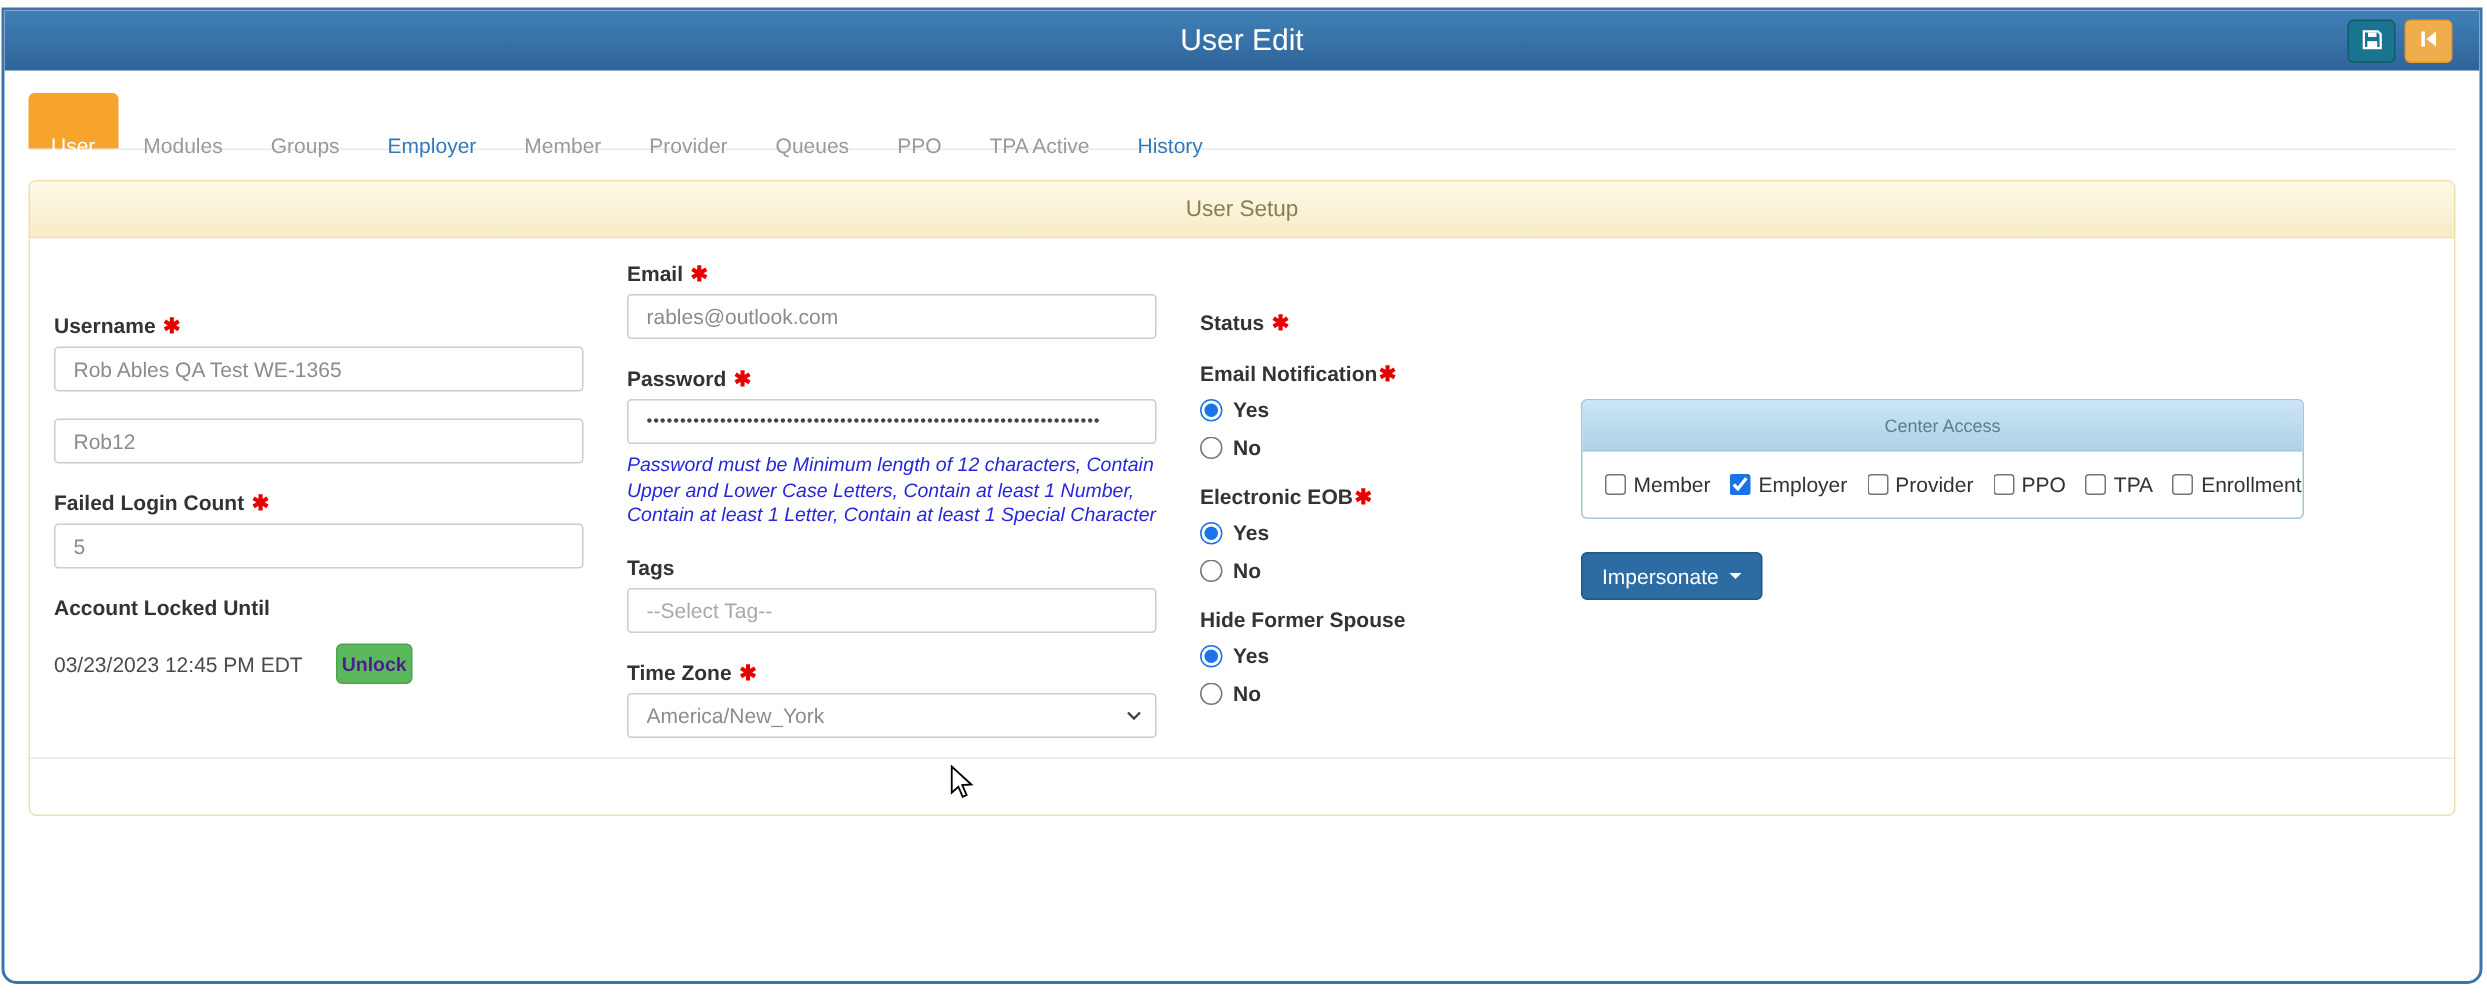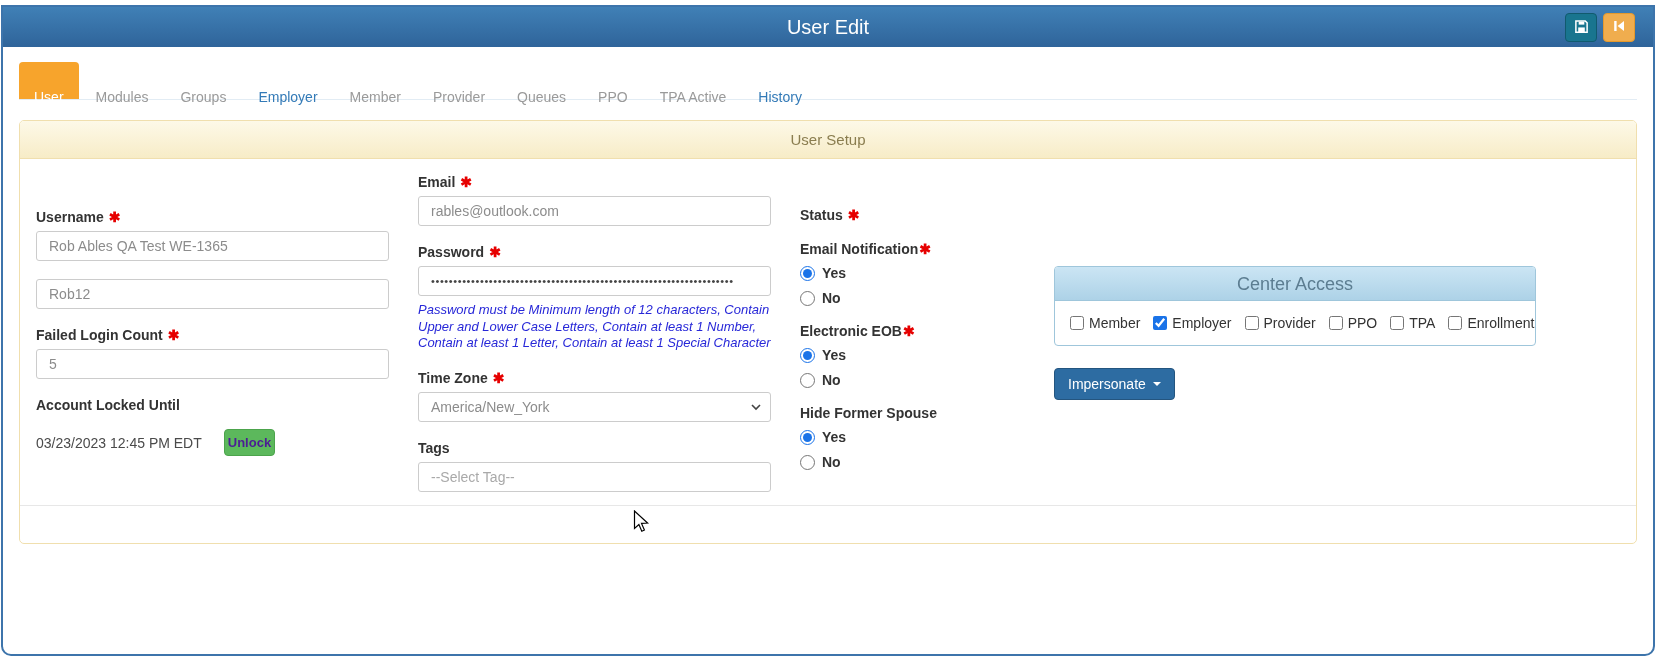--- a/index.html
+++ b/index.html
@@ -73,21 +73,21 @@
   }
   
   .group-label { margin-bottom:4px; }
   .radio-group { margin-bottom:12px; }
   .radio-row { display:flex; align-items:center; height:25px; cursor:pointer; }
   .radio-row input { width:15px; height:15px; accent-color:#1a73e8; margin:0 7px 0 0; }
   .radio-text { font-weight:bold; font-size:14px; color:#333; }
   
   .ca-panel { border:1px solid #9fc6db; border-radius:4px; overflow:hidden; }
   .ca-heading {
-    height:34px; line-height:34px; text-align:center; font-size:18px; color:#5c7d91;
+    height:34px; line-height:34px; text-align:center; font-size:12px; color:#5c7d91;
     background:linear-gradient(#cbe5f4,#add2e7); border-bottom:1px solid #9fc6db;
   }
   .ca-body { padding:14px 15px; display:flex; align-items:center; }
   .ca-item { display:flex; align-items:center; margin-right:13px; font-size:14px; color:#333; cursor:pointer; white-space:nowrap; }
   .ca-item input { width:14px; height:14px; accent-color:#1a73e8; margin:0 5px 0 0; }
   .btn-impersonate {
     margin-top:22px; background:#2d6ca2; border:1px solid #24557f; color:#fff;
     font-size:14px; padding:7px 13px; border-radius:4px; cursor:pointer;
     display:inline-flex; align-items:center; font-family:inherit;
   }
@@ -175,38 +175,38 @@
           <input class="form-control" type="text" value="rables@outlook.com" style="">
         </div>
         <div class="form-group">
           <label class="field-label">
             <span>Password</span><span class="req">✱</span>
           </label>
           <input class="form-control password-input" type="text" value="••••••••••••••••••••••••••••••••••••••••••••••••••••••••••••••••••••" style="">
           <div class="hint">Password must be Minimum length of 12 characters, Contain Upper and Lower Case Letters, Contain at least 1 Number, Contain at least 1 Letter, Contain at least 1 Special Character</div>
         </div>
         <div class="form-group">
+          <label class="field-label">Tags</label>
+          <input class="form-control" type="text" placeholder="--Select Tag--" style="">
+        </div>
+        <div class="form-group">
           <label class="field-label">
             <span>Time Zone</span><span class="req">✱</span>
           </label>
           <div class="select-wrap">
             <select class="form-control">
               <option>America/New_York</option>
             </select>
             <span class="sel-caret">
               <svg width="12" height="12" viewBox="0 0 12 12">
                   <path d="M2 4 L6 8 L10 4" stroke="#444" stroke-width="1.6" fill="none"></path>
                 </svg>
             </span>
           </div>
         </div>
-        <div class="form-group">
-          <label class="field-label">Tags</label>
-          <input class="form-control" type="text" placeholder="--Select Tag--" style="">
-        </div>
       </div>
 
       <div class="col col3">
         <div class="form-group">
           <label class="field-label">
             <span>Status</span><span class="req">✱</span>
           </label>
         </div>
 
         <div class="radio-group">

